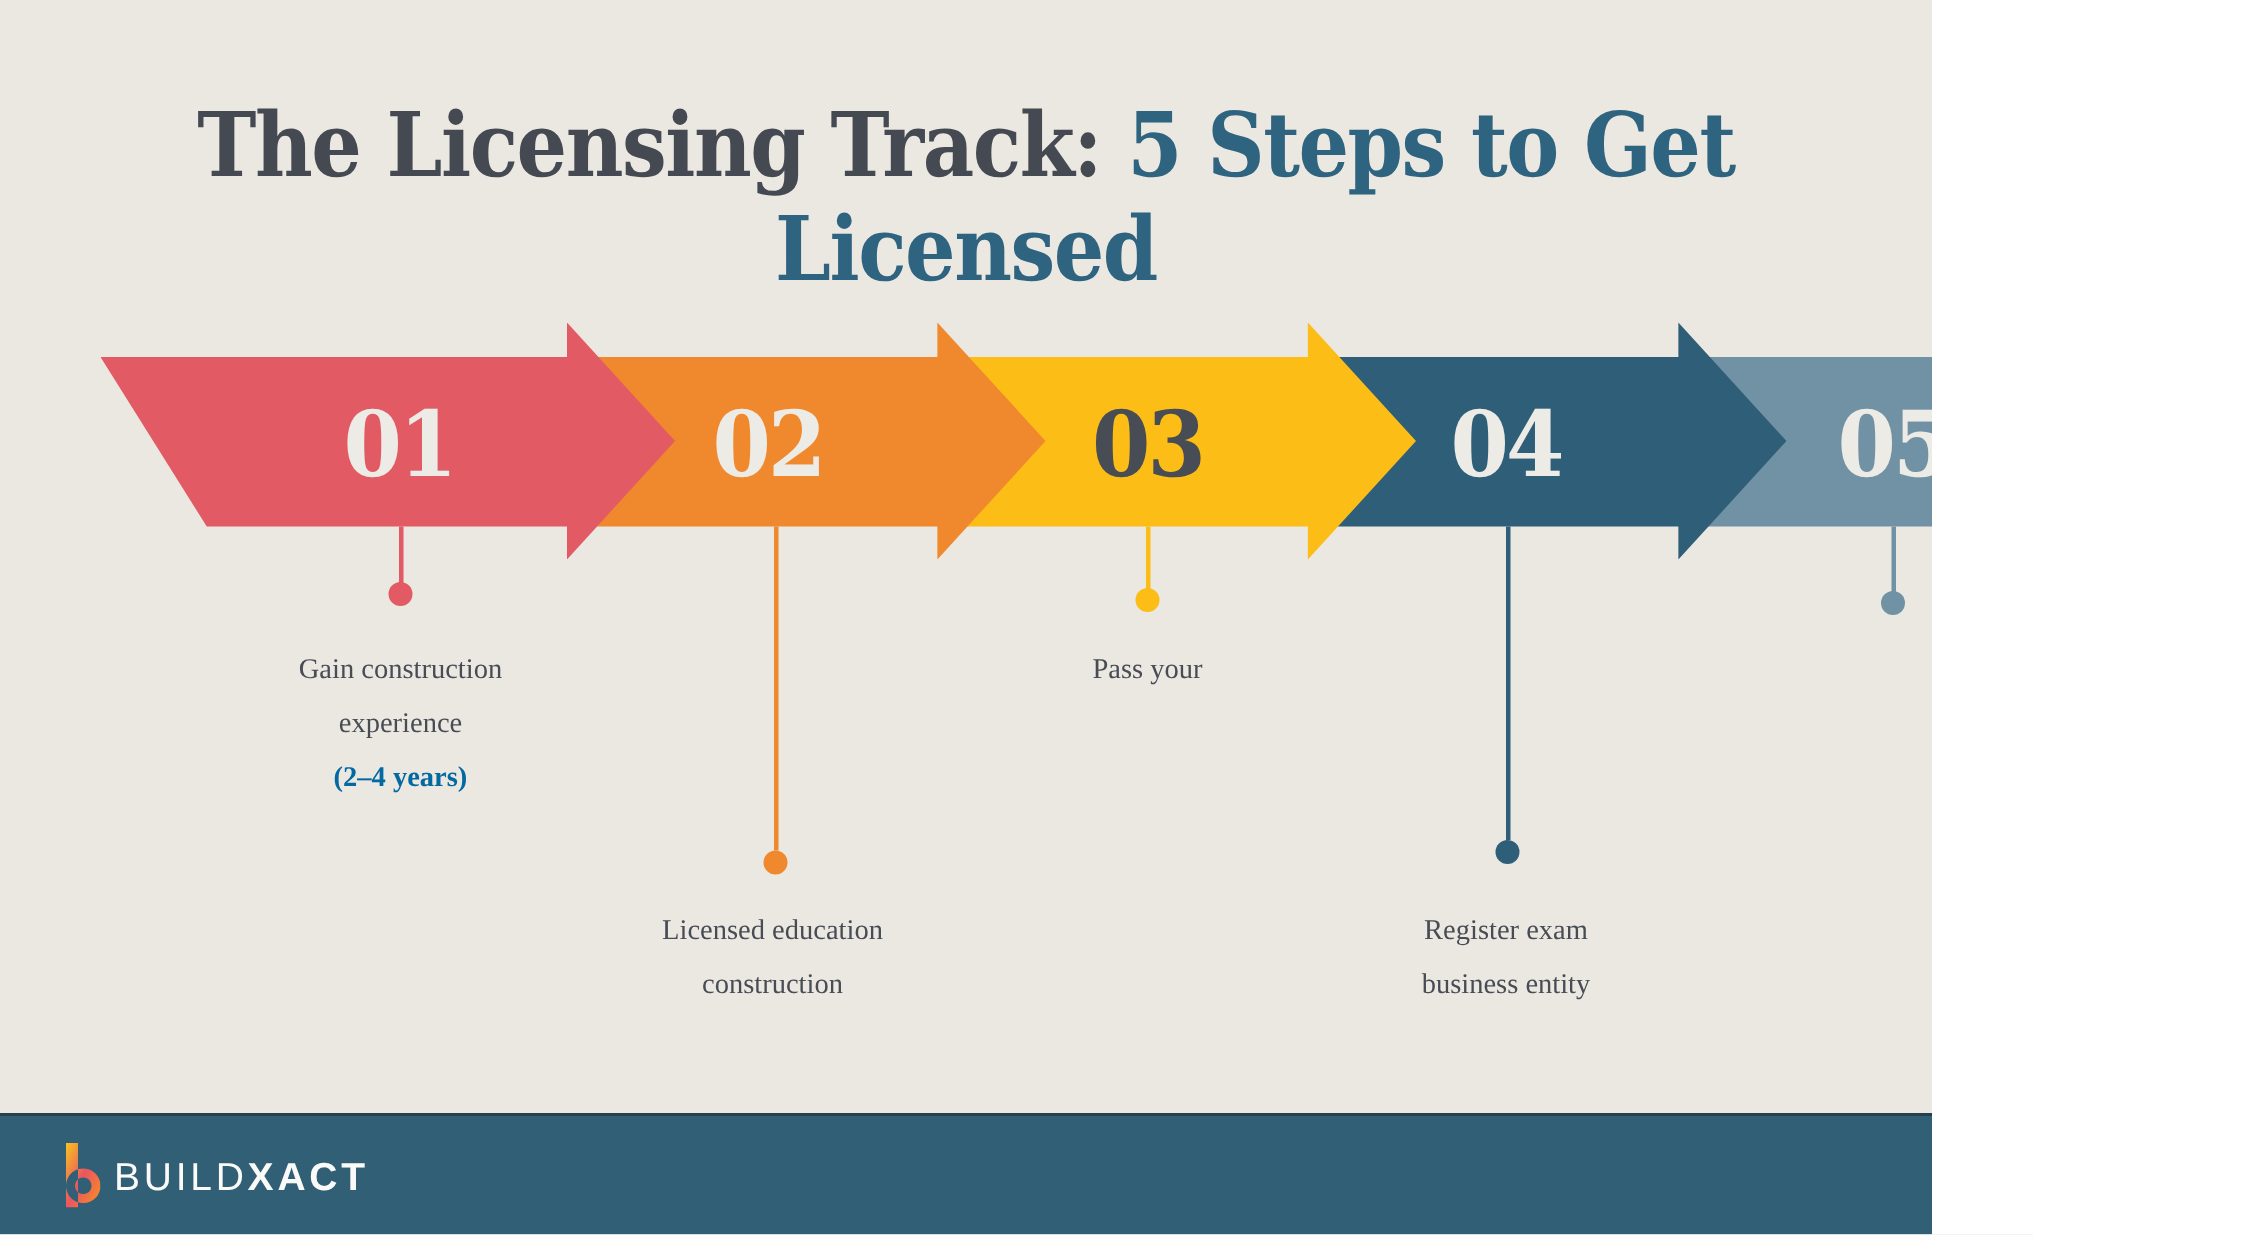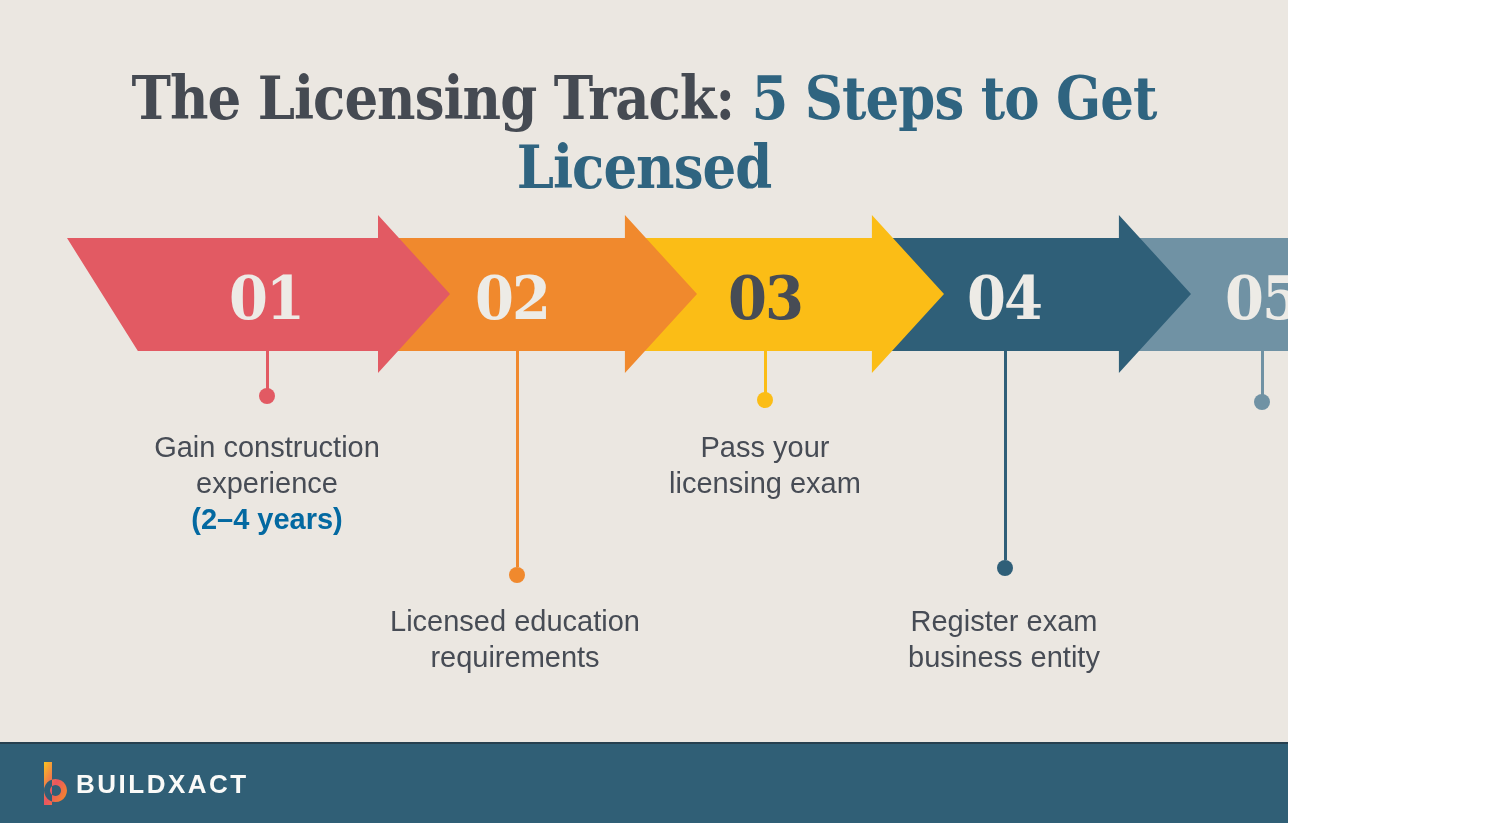--- a/index.html
+++ b/index.html
@@ -60,42 +60,42 @@
   .dot { position:absolute; width:16px; height:16px; border-radius:50%; }
   .d1 { left:259px;  top:388px; background:#E25A63; }
   .d2 { left:509px;  top:567px; background:#F0892D; }
   .d3 { left:757px;  top:392px; background:#FBBD16; }
   .d4 { left:997px;  top:560px; background:#2F5F78; }
   .d5 { left:1254px; top:394px; background:#7092A4; }
 
   
   .caption {
     position:absolute; width:340px; transform:translateX(-50%);
-    text-align:center; font-size:29px; line-height:36px; color:#474C55;
+    text-align:center; font-size:19px; line-height:36px; color:#474C55;font-family:Liberation Serif, serif;
   }
   .cap-line { display:block; }
   .accent { color:#0369a1; font-weight:700; }
   .c1 { left:267px;  top:429px; }
   .c2 { left:515px;  top:603px; }
   .c3 { left:765px;  top:429px; }
   .c4 { left:1004px; top:603px; }
   .c5 { left:1262px; top:429px; }
 
   
   .footer {
     position:absolute; left:0; bottom:0; width:100%; height:81px;
     background:#305F76;
     border-top:2px solid rgba(35,48,58,0.65);
     box-sizing:border-box;
     display:flex; align-items:center;
     padding-left:40px;
   }
   .logo-b { width:27px; height:43px; margin-right:9px; display:block; }
   .brand { color:#FAFAF8; font-size:26px; letter-spacing:2.5px; line-height:1; }
-  .build { font-weight:700; }
+  .build { font-weight:400; }
   .xact  { font-weight:700;margin-top:12px; }
 </style>
 </head>
 <body>
 
 <div class="canvas">
 
   <h1 class="title"><span class="t1">The Licensing Track:</span> <span class="t2">5 Steps to Get Licensed</span></h1>
 
   <div class="arrow a1"></div>
@@ -122,25 +122,24 @@
   <div class="dot d4"></div>
   <div class="dot d5"></div>
 
   <div class="caption c1">
     <span class="cap-line">Gain construction</span>
     <span class="cap-line">experience</span>
     <span class="cap-line accent">(2–4 years)</span>
   </div>
   <div class="caption c2">
     <span class="cap-line">Licensed education</span>
-    <span class="cap-line">requirements</span>
+    <span class="cap-line">construction</span>
   </div>
   <div class="caption c3">
     <span class="cap-line">Pass your</span>
-    <span class="cap-line">licensing exam</span>
   </div>
   <div class="caption c4">
     <span class="cap-line">Register exam</span>
     <span class="cap-line">business entity</span>
   </div>
 
   <footer class="footer">
     <svg class="logo-b" viewBox="0 0 27 43" xmlns="http://www.w3.org/2000/svg" aria-hidden="true">
       <defs>
         <linearGradient id="bgrad" x1="0" y1="0" x2="1" y2="1">

